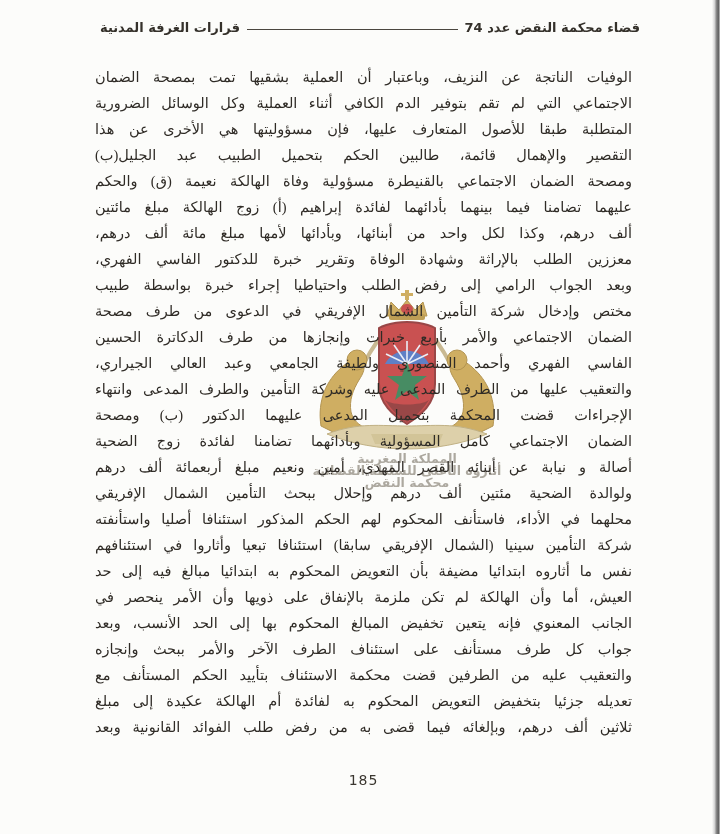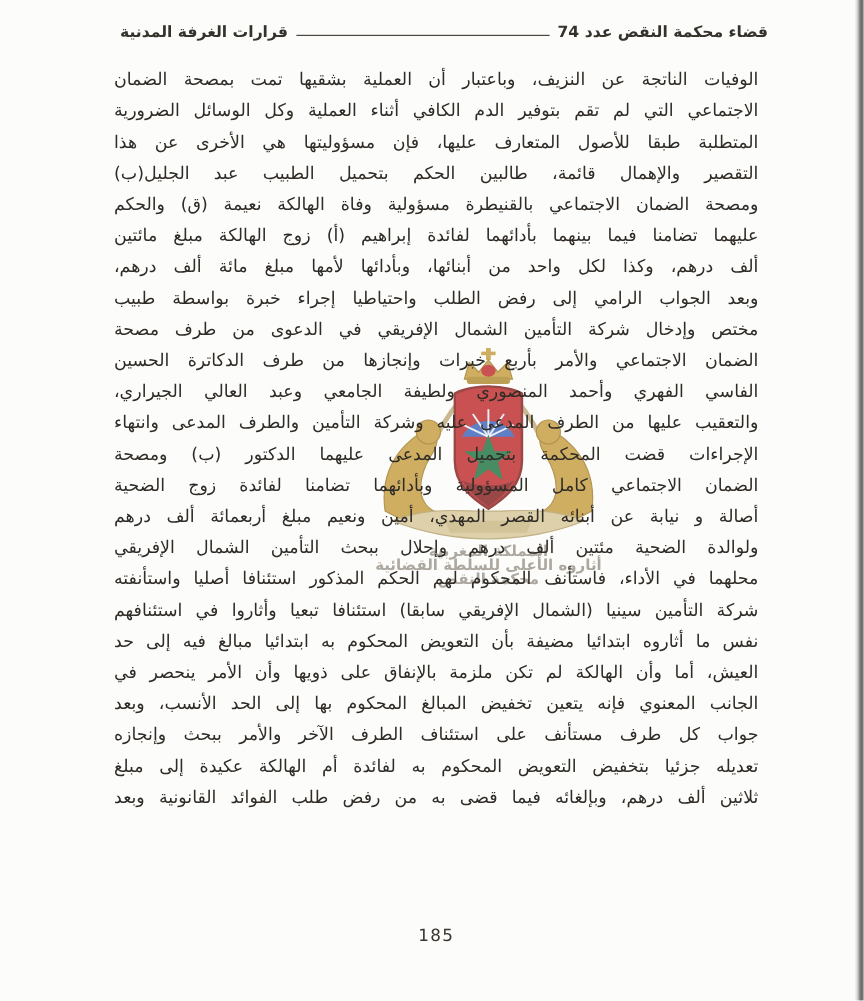--- a/index.html
+++ b/index.html
@@ -51,23 +51,24 @@
     direction: rtl;
     font-size: 12.5px;
     line-height: 18px;
     color: #a29d93;
     font-weight: 600;
     letter-spacing: 0.2px;
   }
   
   .body-text {
     position: absolute;
-    top: 54px; left: 95px; right: 88px;
+    top: 64px; left: 95px; right: 88px;
     z-index: 2;
     direction: rtl;
+    font-family: Liberation Serif, serif;
   }
   .body-line {
     font-size: 14.5px;
     line-height: 26px;
     height: 26px;
     white-space: nowrap;
     display: flex;
     justify-content: space-between; 
     text-align: justify;
     text-align-last: justify;
@@ -143,35 +144,37 @@
   </div>
 
   <div class="body-text" id="body-lines">
       <div class="body-line">الوفيات الناتجة عن النزيف، وباعتبار أن العملية بشقيها تمت بمصحة الضمان</div>
       <div class="body-line">الاجتماعي التي لم تقم بتوفير الدم الكافي أثناء العملية وكل الوسائل الضرورية</div>
       <div class="body-line">المتطلبة طبقا للأصول المتعارف عليها، فإن مسؤوليتها هي الأخرى عن هذا</div>
       <div class="body-line">التقصير والإهمال قائمة، طالبين الحكم بتحميل الطبيب عبد الجليل(ب)</div>
       <div class="body-line">ومصحة الضمان الاجتماعي بالقنيطرة مسؤولية وفاة الهالكة نعيمة (ق) والحكم</div>
       <div class="body-line">عليهما تضامنا فيما بينهما بأدائهما لفائدة إبراهيم (أ) زوج الهالكة مبلغ مائتين</div>
       <div class="body-line">ألف درهم، وكذا لكل واحد من أبنائها، وبأدائها لأمها مبلغ مائة ألف درهم،</div>
+      <div class="body-line">معززين الطلب بالإراثة وشهادة الوفاة وتقرير خبرة للدكتور الفاسي الفهري،</div>
       <div class="body-line">وبعد الجواب الرامي إلى رفض الطلب واحتياطيا إجراء خبرة بواسطة طبيب</div>
       <div class="body-line">مختص وإدخال شركة التأمين الشمال الإفريقي في الدعوى من طرف مصحة</div>
       <div class="body-line">الضمان الاجتماعي والأمر بأربع خبرات وإنجازها من طرف الدكاترة الحسين</div>
       <div class="body-line">الفاسي الفهري وأحمد المنصوري ولطيفة الجامعي وعبد العالي الجيراري،</div>
       <div class="body-line">والتعقيب عليها من الطرف المدعى عليه وشركة التأمين والطرف المدعى وانتهاء</div>
       <div class="body-line">الإجراءات قضت المحكمة بتحميل المدعى عليهما الدكتور (ب) ومصحة</div>
       <div class="body-line">الضمان الاجتماعي كامل المسؤولية وبأدائهما تضامنا لفائدة زوج الضحية</div>
       <div class="body-line">أصالة و نيابة عن أبنائه القصر المهدي، أمين ونعيم مبلغ أربعمائة ألف درهم</div>
       <div class="body-line">ولوالدة الضحية مئتين ألف درهم وإحلال ببحث التأمين الشمال الإفريقي</div>
       <div class="body-line">محلهما في الأداء، فاستأنف المحكوم لهم الحكم المذكور استئنافا أصليا واستأنفته</div>
       <div class="body-line">شركة التأمين سينيا (الشمال الإفريقي سابقا) استئنافا تبعيا وأثاروا في استئنافهم</div>
       <div class="body-line">نفس ما أثاروه ابتدائيا مضيفة بأن التعويض المحكوم به ابتدائيا مبالغ فيه إلى حد</div>
       <div class="body-line">العيش، أما وأن الهالكة لم تكن ملزمة بالإنفاق على ذويها وأن الأمر ينحصر في</div>
       <div class="body-line">الجانب المعنوي فإنه يتعين تخفيض المبالغ المحكوم بها إلى الحد الأنسب، وبعد</div>
       <div class="body-line">جواب كل طرف مستأنف على استئناف الطرف الآخر والأمر ببحث وإنجازه</div>
+      <div class="body-line">والتعقيب عليه من الطرفين قضت محكمة الاستئناف بتأييد الحكم المستأنف مع</div>
       <div class="body-line">تعديله جزئيا بتخفيض التعويض المحكوم به لفائدة أم الهالكة عكيدة إلى مبلغ</div>
       <div class="body-line">ثلاثين ألف درهم، وبإلغائه فيما قضى به من رفض طلب الفوائد القانونية وبعد</div>
     </div>
 
   <div class="page-number">185</div>
 
   <div class="scan-edge"></div>
 
 </div>
 

